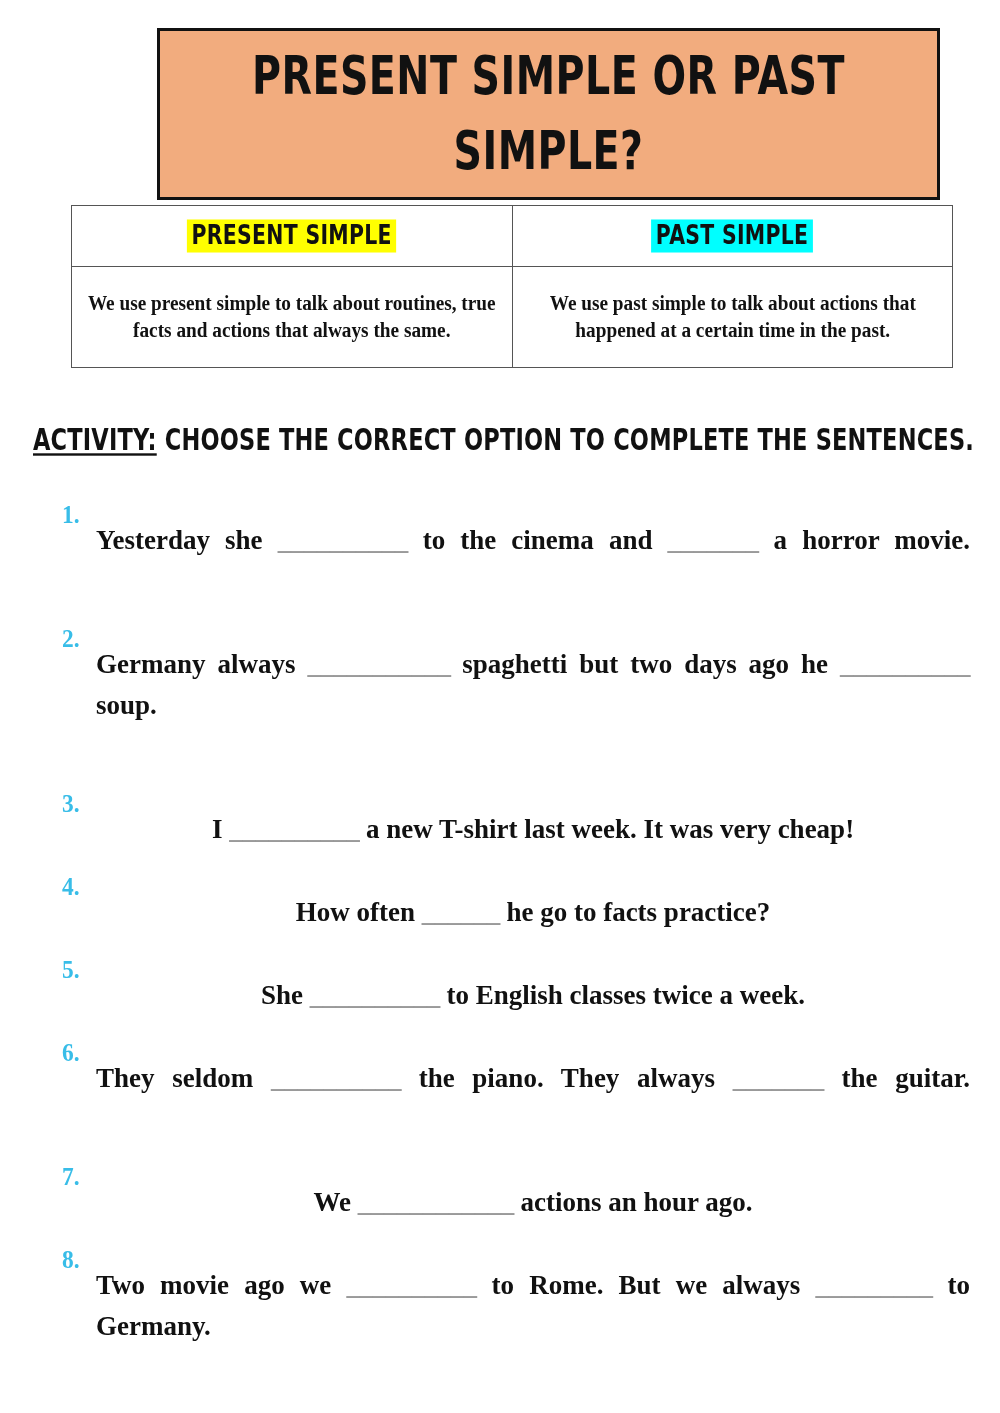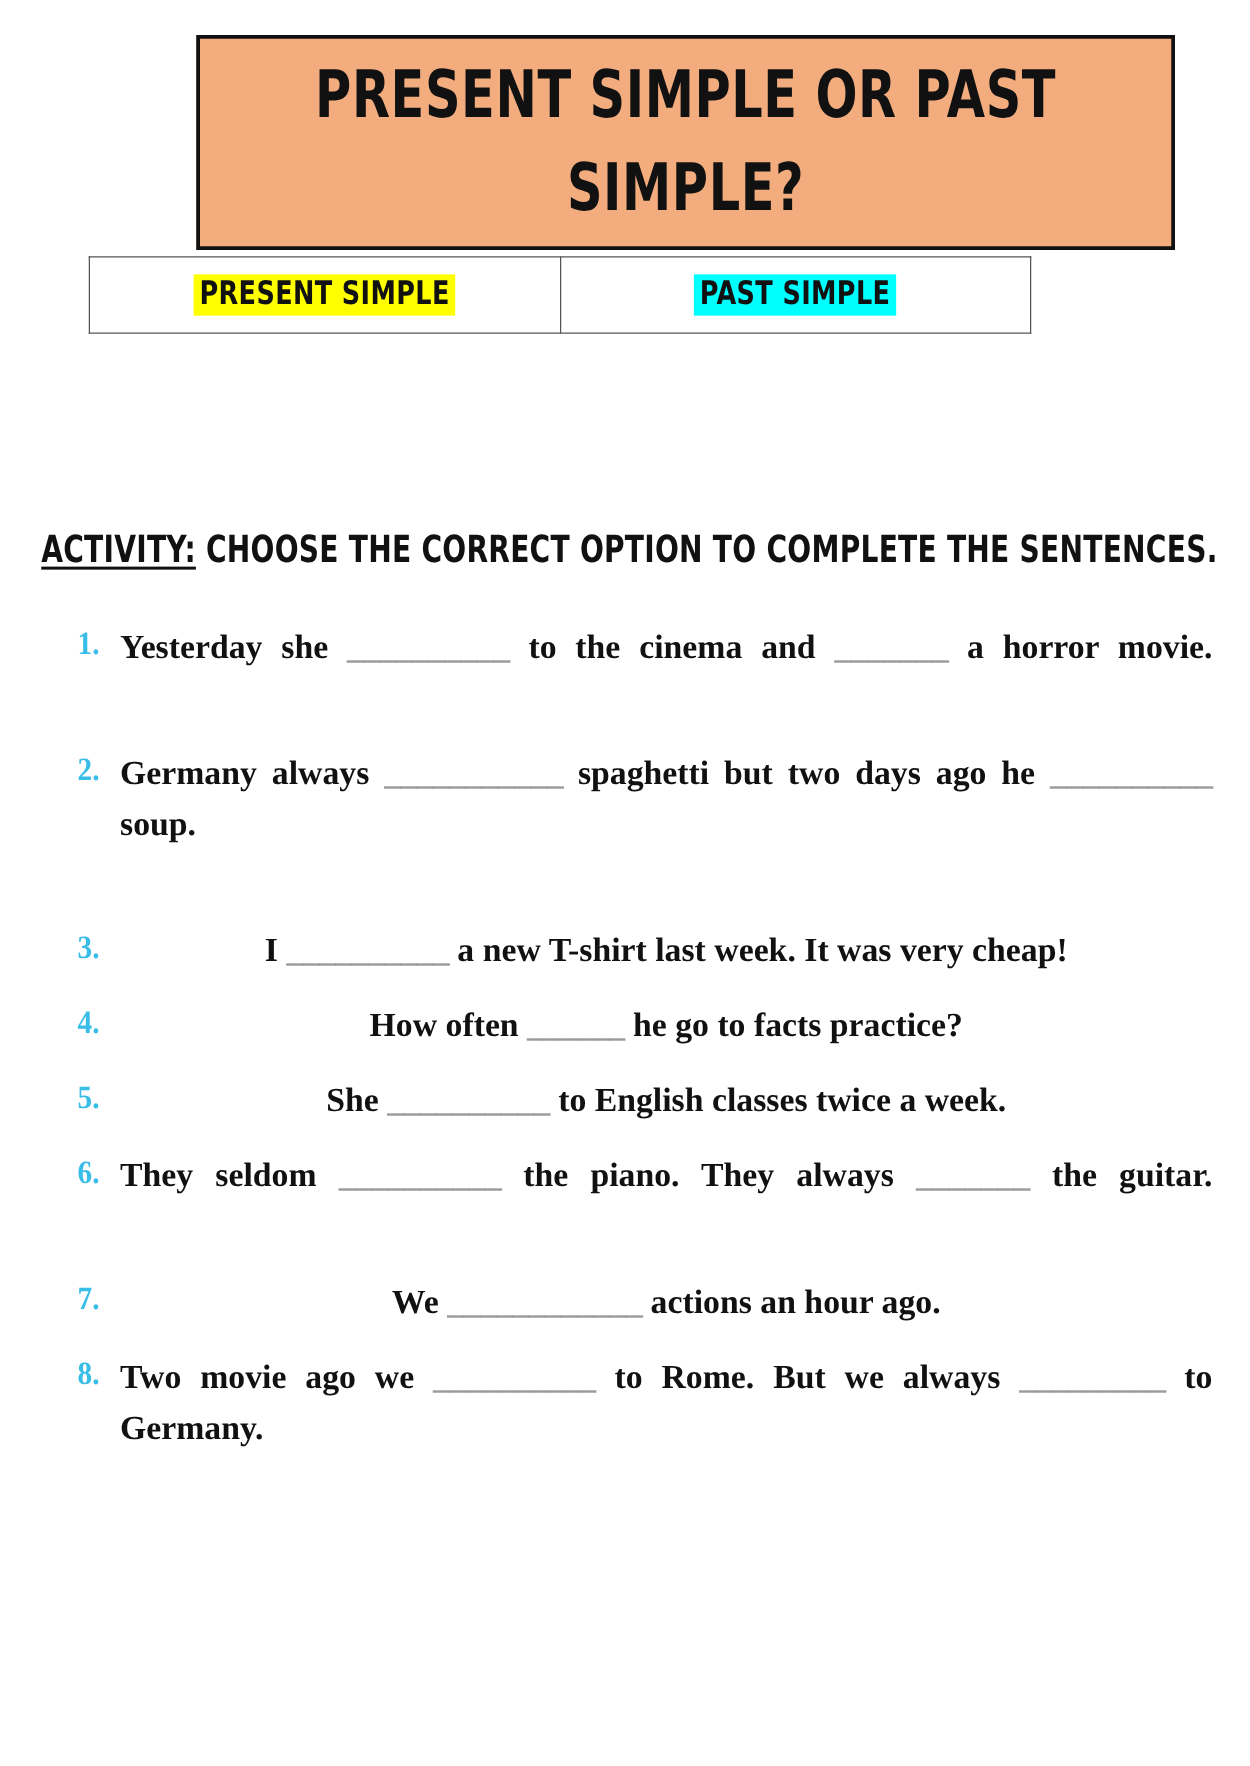--- a/index.html
+++ b/index.html
@@ -41,21 +41,21 @@
     transform: scaleX(0.92) scaleY(1.22);
     transform-origin: center center;
     padding: 0 14px;
   }
 
   
   .def-table {
     position: absolute;
     left: 71px;
     top: 205px;
-    width: 754px;
+    width: 882px;
     border-collapse: collapse;
     table-layout: fixed;
   }
   .def-table td {
     border: 1px solid #555555;
     vertical-align: middle;
     text-align: center;
     padding: 0;
   }
   .def-head-cell {
@@ -134,20 +134,21 @@
   .q-text {
     flex: 1 1 auto;
     font-family: "Liberation Serif", "DejaVu Serif", serif;
     font-weight: bold;
     font-size: 27px;
     line-height: 1.52;
     color: #111111;
     text-align: justify;
     -webkit-hyphens: none;
     hyphens: none;
+    margin-top: 23px;
   }
   .q-text.nojustify { text-align: center; }
   .q-text::after {
     content: "";
     display: inline-block;
     width: 100%;
   }
   .q-text.nojustify::after { display: none; }
 
   .blank {
@@ -167,20 +168,28 @@
 <table class="def-table">
   <tbody>
       <tr>
     <td class="def-head-cell">
       <span class="def-head-text hl-yellow">PRESENT SIMPLE</span>
     </td>
     <td class="def-head-cell">
       <span class="def-head-text hl-cyan">PAST SIMPLE</span>
     </td>
   </tr>
+  <tr>
+    <td class="def-body-cell">
+      <span class="def-body-text">We use present simple to talk about routines, true facts and actions that always the same.</span>
+    </td>
+    <td class="def-body-cell">
+      <span class="def-body-text">We use past simple to talk about actions that happened at a certain time in the past.</span>
+    </td>
+  </tr>
 </tbody>
   </table>
 
 <div class="activity-line">
   <span class="activity-label">ACTIVITY:</span><span> CHOOSE THE CORRECT OPTION TO COMPLETE THE SENTENCES.</span>
 </div>
 
 <div class="questions" id="question-list">
     <div class="q-row">
       <div class="q-num">1.</div>

